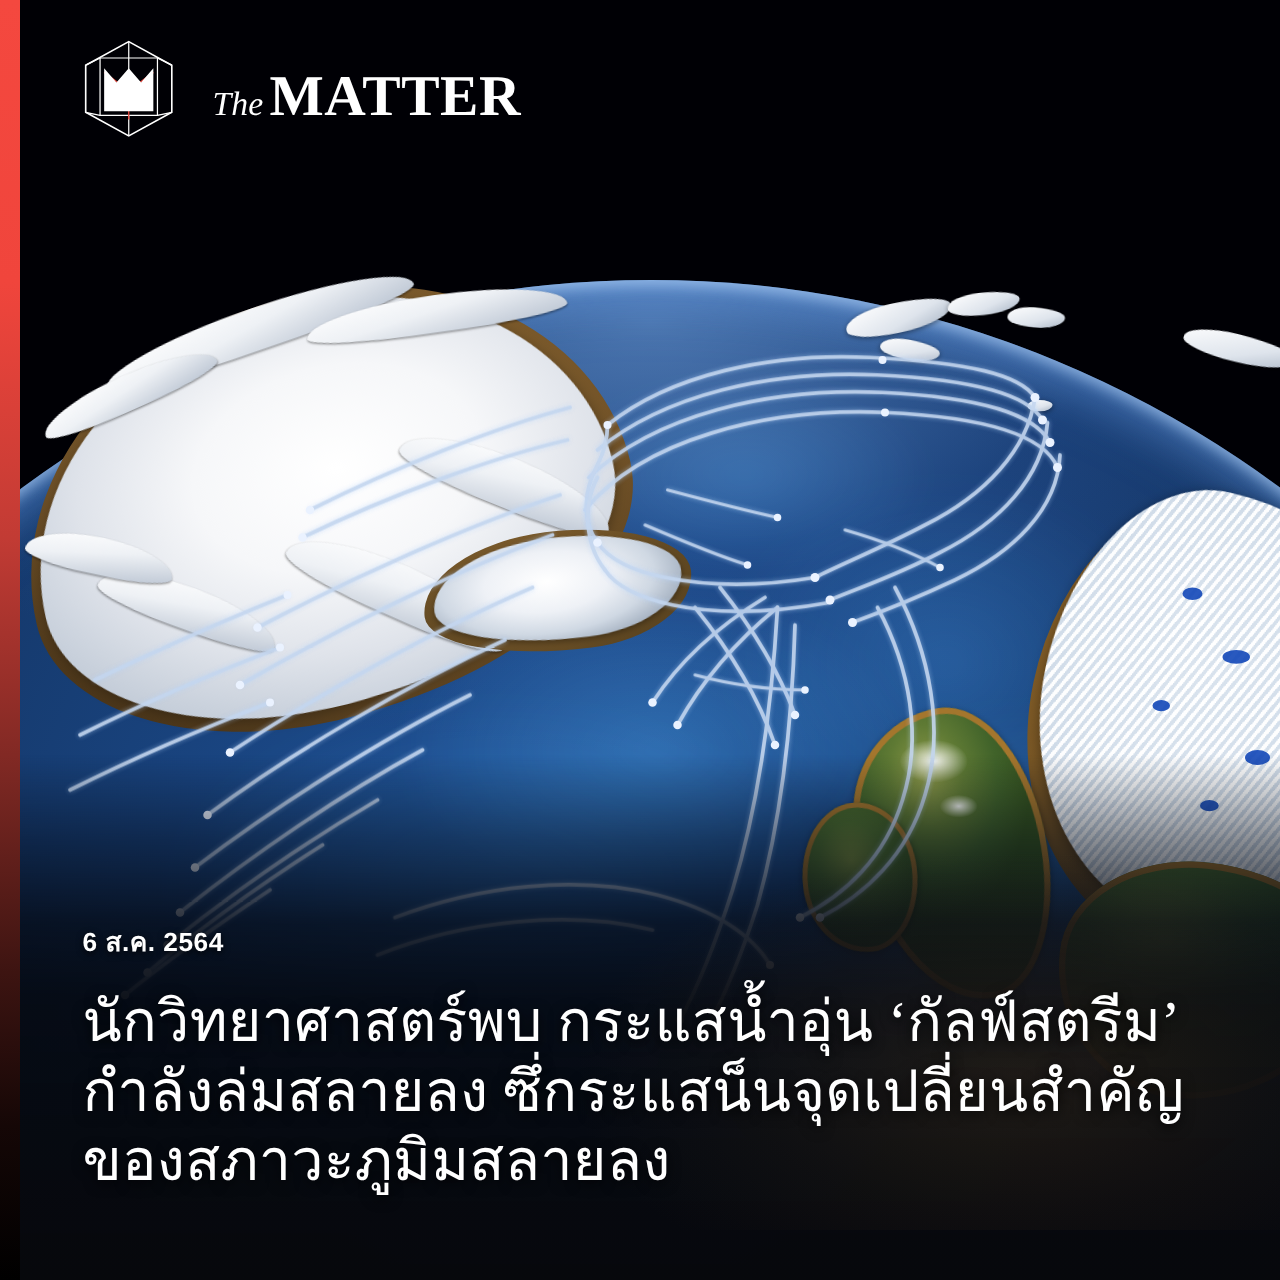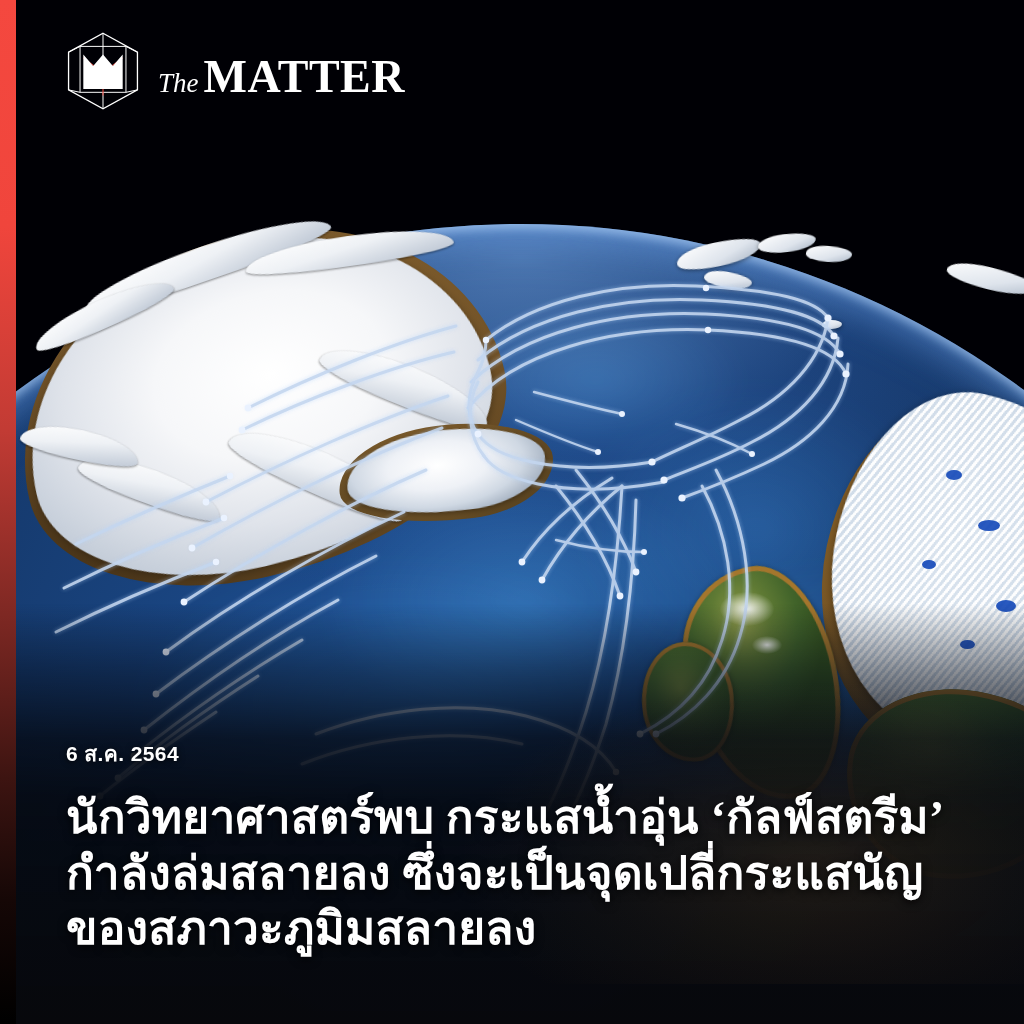--- a/index.html
+++ b/index.html
@@ -225,31 +225,31 @@
     font-size:21px;
     font-weight:bold;
     letter-spacing:.4px;
     margin-bottom:20px;
     text-shadow:0 1px 6px rgba(0,0,0,.9);
   }
   #headline {
     color:#ffffff;
     font-family:"Liberation Serif", serif;
     font-size:46px;
-    font-weight:bold;
+    font-weight:normal;
     line-height:1.20;
     letter-spacing:.2px;
     text-shadow:0 2px 10px rgba(0,0,0,.92);
   }
   #headline div { white-space:nowrap; }
 
   
   #logo {
     position:absolute; left:62px; top:30px;
-    display:flex; align-items:center; gap:14px;
+    display:flex; align-items:center; gap:26px;
     z-index:12;
   }
   #logo-mark { width:82px; height:82px; display:block; }
   #logo-text {
     color:#ffffff;
     font-family:"Liberation Serif", serif;
     display:flex; align-items:baseline;
   }
   #logo-the {
     font-size:27px; font-style:italic; font-weight:normal;
@@ -436,18 +436,18 @@
     <div id="logo-text">
       <span id="logo-the">The</span>
       <span id="logo-matter">MATTER</span>
     </div>
   </div>
 
   <div id="caption">
     <div id="date">6 ส.ค. 2564</div>
     <div id="headline">
       <div>นักวิทยาศาสตร์พบ กระแสน้ำอุ่น ‘กัลฟ์สตรีม’</div>
-      <div>กำลังล่มสลายลง ซึ่งจะเป็นจุดเปลี่กระแสนัญ</div>
+      <div>กำลังล่มสลายลง ซึ่กระแสน็นจุดเปลี่ยนสำคัญ</div>
       <div>ของสภาวะภูมิมสลายลง</div>
     </div>
   </div>
 
 </div>
 
 </body></html>

